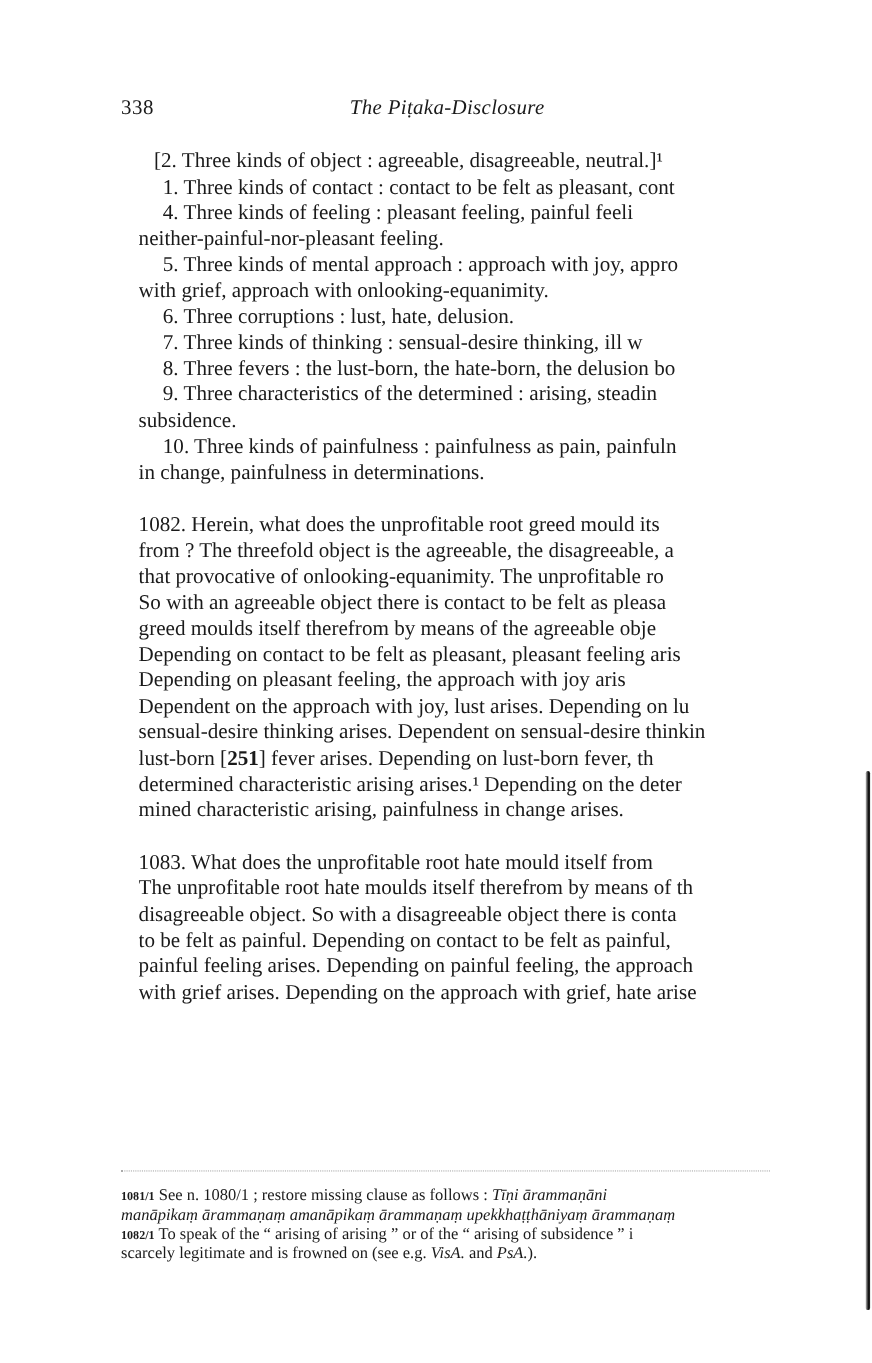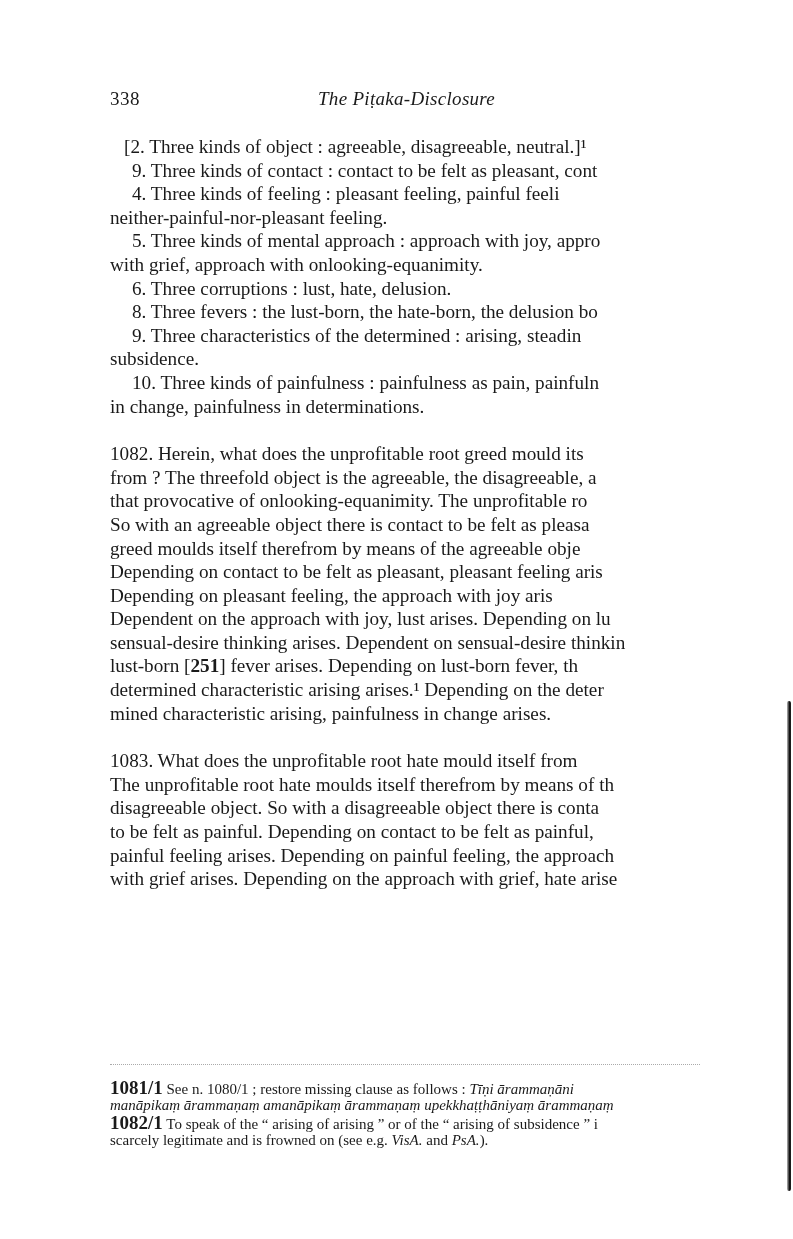--- a/index.html
+++ b/index.html
@@ -61,20 +61,21 @@
       overflow: hidden;
       white-space: nowrap;
     }
     .line {
       display: block;
       height: 23.6px;
       overflow: hidden;
       text-overflow: clip;
       -webkit-mask-image: linear-gradient(to right, #000 92%, rgba(0,0,0,0.15) 100%);
       mask-image: linear-gradient(to right, #000 92%, rgba(0,0,0,0.15) 100%);
+      margin-left: 16px;
     }
     .indent { padding-left: 22px; }
     .indent-bracket { padding-left: 14px; }
     .gap { height: 24px; display: block; }
     .bold { font-weight: bold; }
     .footnote-rule {
       position: absolute;
       left: 110px;
       top: 1048px;
       width: 590px;
@@ -90,50 +91,51 @@
       line-height: 17.5px;
       white-space: nowrap;
     }
     .fn-line {
       display: block;
       height: 17.5px;
       overflow: hidden;
       -webkit-mask-image: linear-gradient(to right, #000 92%, rgba(0,0,0,0.2) 100%);
       mask-image: linear-gradient(to right, #000 92%, rgba(0,0,0,0.2) 100%);
     }
-    .fn-ref { font-weight: bold; font-size: 19px; }
+    .fn-ref { font-weight: bold; font-size: 11px; }
     .it { font-style: italic; }
   </style>
 </head>
 <body>
 
 <div class="page">
 
   <div class="scan-edge"></div>
 
   <div class="header">
     <span class="page-number">338</span>
     <span class="running-title">The Piṭaka-Disclosure</span>
   </div>
 
   <div class="body-text">
 
     <div>
       <span class="line indent-bracket">[2. Three kinds of object : agreeable, disagreeable, neutral.]¹</span>
 
-      <span class="line indent">9. Three kinds of contact : contact to be felt as pleasant, cont</span>
+      <span class="line indent">1. Three kinds of contact : contact to be felt as pleasant, cont</span>
 
       <span class="line indent">4. Three kinds of feeling : pleasant feeling, painful feeli</span>
       <span class="line">neither-painful-nor-pleasant feeling.</span>
 
       <span class="line indent">5. Three kinds of mental approach : approach with joy, appro</span>
       <span class="line">with grief, approach with onlooking-equanimity.</span>
 
       <span class="line indent">6. Three corruptions : lust, hate, delusion.</span>
 
+      <span class="line indent">7. Three kinds of thinking : sensual-desire thinking, ill w</span>
 
       <span class="line indent">8. Three fevers : the lust-born, the hate-born, the delusion bo</span>
 
       <span class="line indent">9. Three characteristics of the determined : arising, steadin</span>
       <span class="line">subsidence.</span>
 
       <span class="line indent">10. Three kinds of painfulness : painfulness as pain, painfuln</span>
       <span class="line">in change, painfulness in determinations.</span>
     </div>
 

